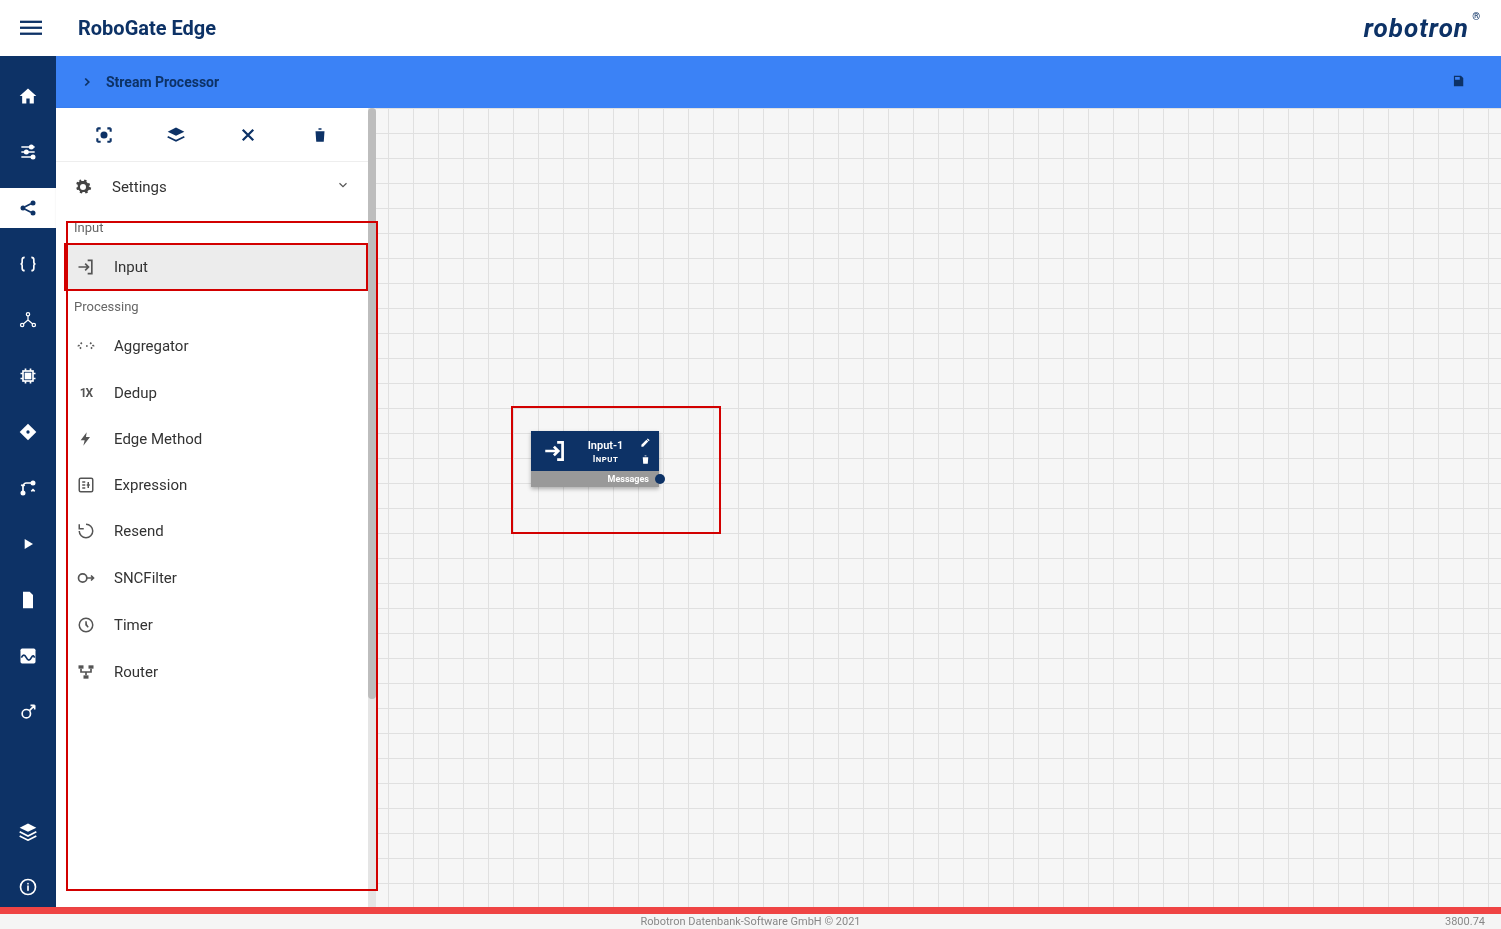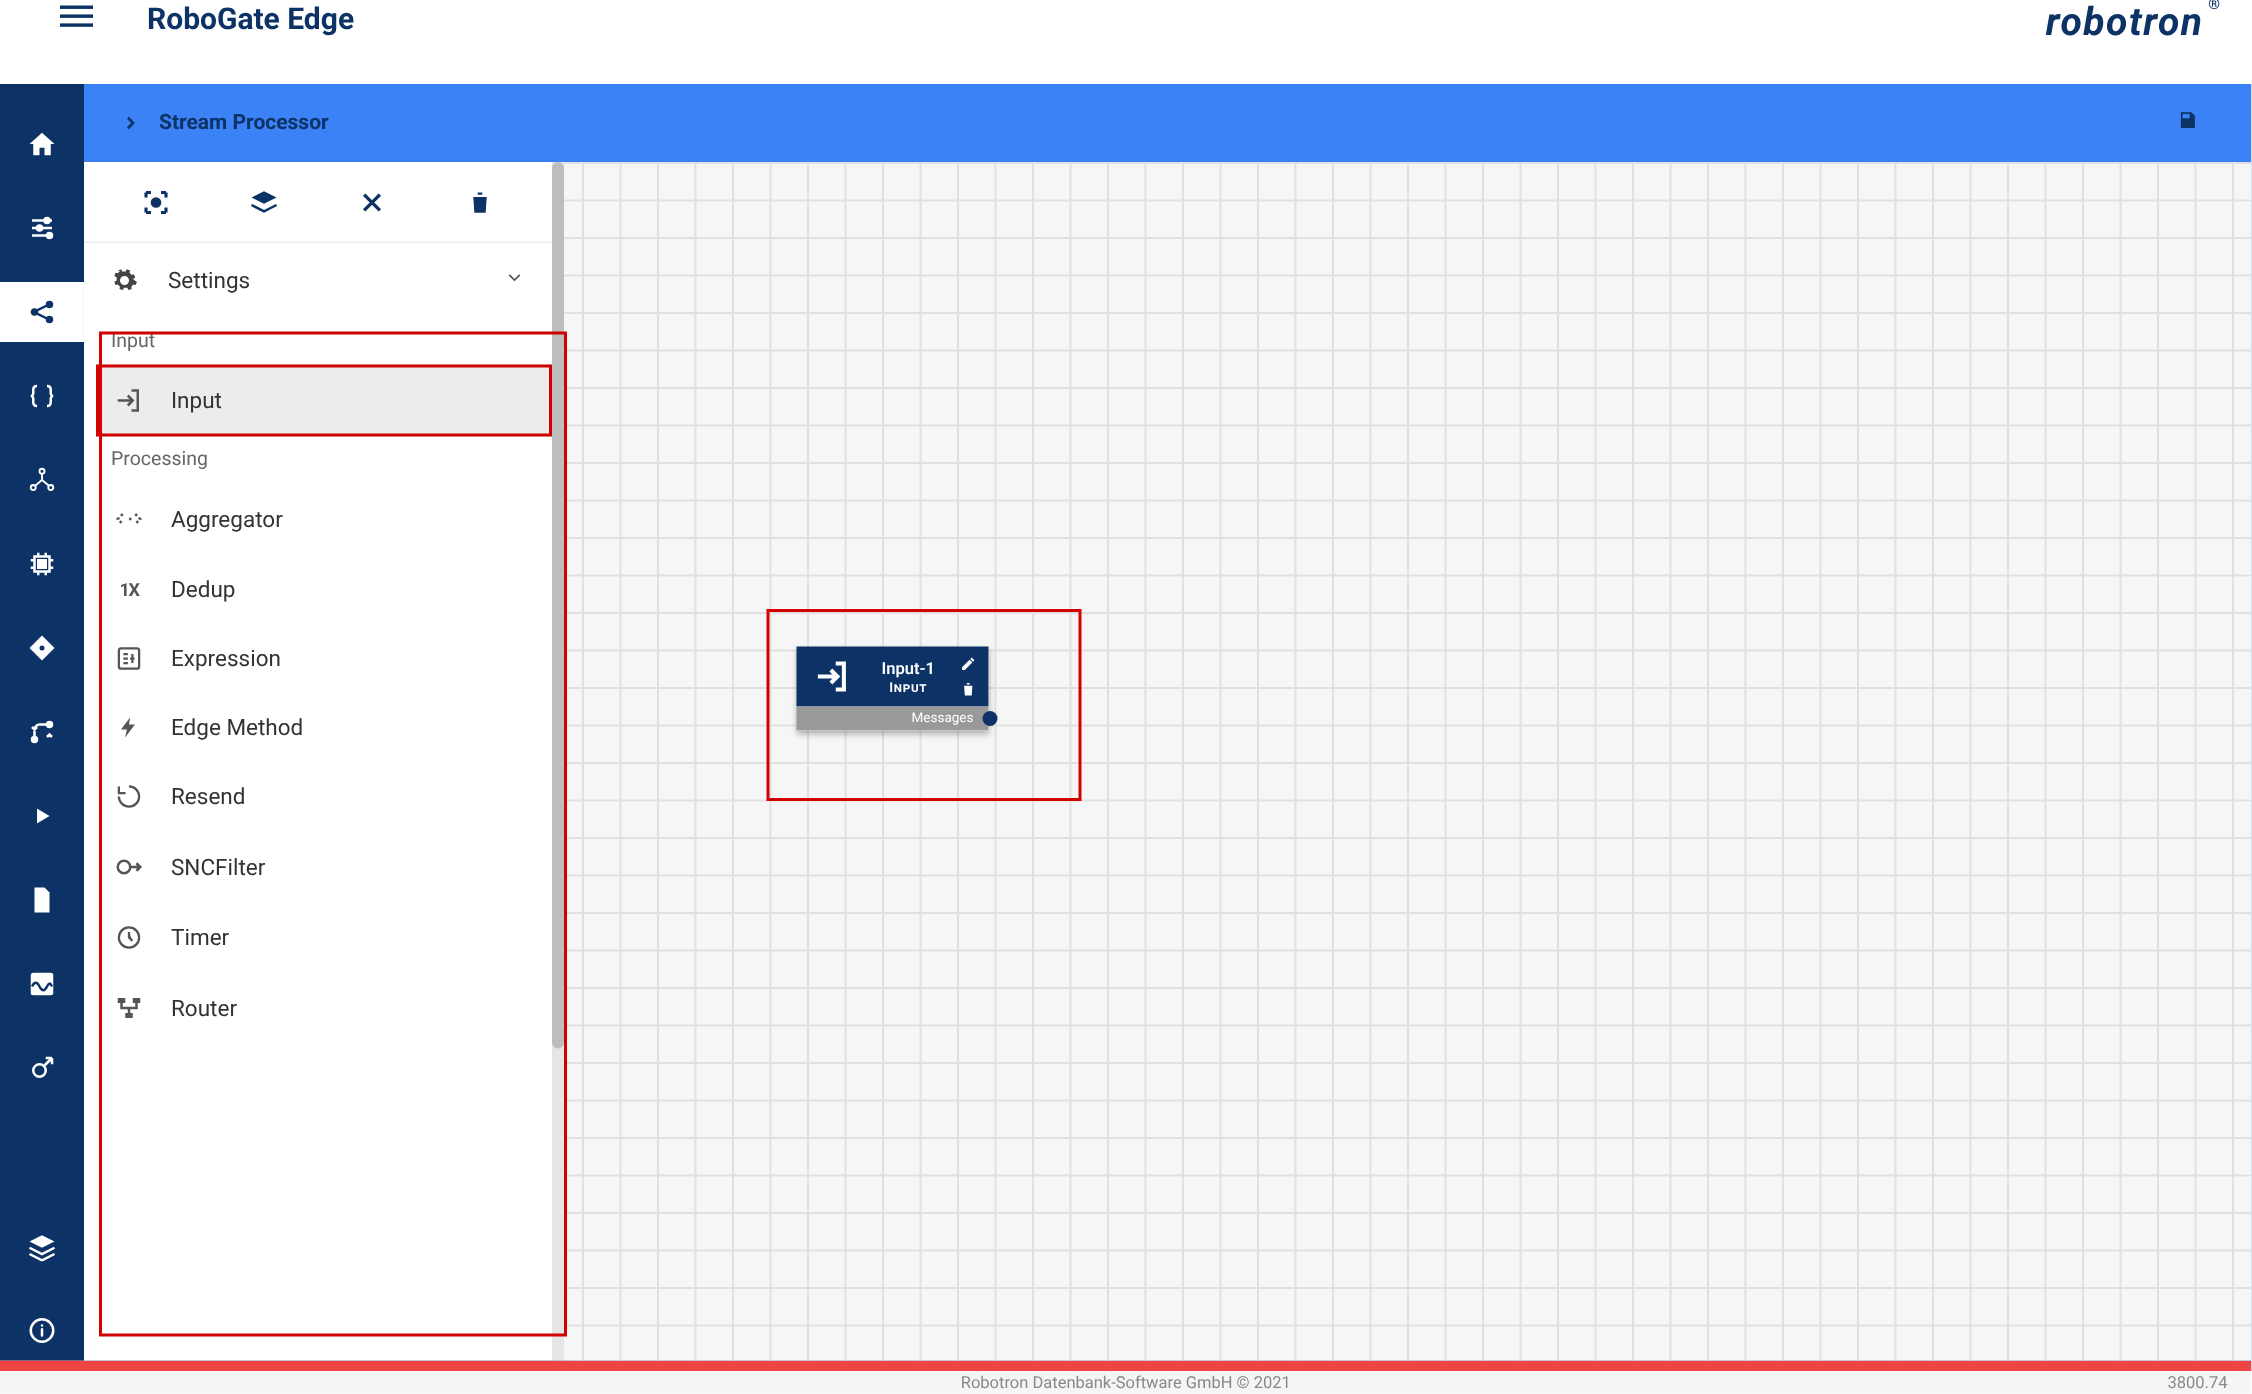--- a/index.html
+++ b/index.html
@@ -7,24 +7,23 @@
   font-family: -apple-system, BlinkMacSystemFont, "Segoe UI", Roboto, Arial, sans-serif;
   width: 1501px;
   height: 929px;
   overflow: hidden;
   background: #fff;
   color: #333;
 }
 .topbar {
   height: 56px;
   display: flex;
-  align-items: flex-start;
+  align-items: center;
   padding: 0 20px;
   background: #fff;
-  margin-left: 20px;
 }
 .hamburger {
   width: 22px; height: 22px;
   color: #0d3266;
   cursor: pointer;
   margin-right: 36px;
 }
 .app-title {
   color: #0d3266;
   font-size: 20px;
@@ -194,21 +193,21 @@
 }
 .node-text { flex:1; text-align:center; }
 .node-title { font-size: 11px; font-weight:600; line-height:1.4; }
 .node-type { font-size: 9px; font-weight:600; letter-spacing:.5px; font-variant: small-caps; }
 .node-actions { display:flex; flex-direction:column; gap:6px; }
 .node-actions svg { width:11px; height:11px; cursor:pointer; }
 .node-port {
   background: #999;
   color: #fff;
   font-size: 9px;
-  font-weight:400;
+  font-weight:700;
   padding: 3px 10px;
   text-align: right;
   position:relative;
 }
 .node-port .dot {
   position:absolute;
   right: -6px; top: 50%;
   transform: translateY(-50%);
   width:10px; height:10px;
   background:#0d3266;
@@ -413,34 +412,34 @@
                   </svg>
                 </span>
               <span>Aggregator</span>
             </div>
             <div class="block-item">
               <span class="bi-icon" style="font-size:12px;font-weight:700;letter-spacing:-1px;">1X</span>
               <span>Dedup</span>
             </div>
             <div class="block-item">
               <span class="bi-icon">
+                  <svg width="16" height="16" viewBox="0 0 24 24" fill="currentColor">
+                    <path d="M13 2L4 14h6l-2 8 10-13h-6z"></path>
+                  </svg>
+                </span>
+              <span>Edge Method</span>
+            </div>
+            <div class="block-item">
+              <span class="bi-icon">
                   <svg width="18" height="18" viewBox="0 0 24 24" fill="none" stroke="currentColor" stroke-width="2">
                     <rect x="3" y="3" width="18" height="18" rx="2"></rect>
                     <path d="M7 8h4M7 12h4M7 16h4M15 8v8M13 12h4"></path>
                   </svg>
                 </span>
               <span>Expression</span>
-            </div>
-            <div class="block-item">
-              <span class="bi-icon">
-                  <svg width="16" height="16" viewBox="0 0 24 24" fill="currentColor">
-                    <path d="M13 2L4 14h6l-2 8 10-13h-6z"></path>
-                  </svg>
-                </span>
-              <span>Edge Method</span>
             </div>
             <div class="block-item">
               <span class="bi-icon">
                   <svg width="18" height="18" viewBox="0 0 24 24" fill="none" stroke="currentColor" stroke-width="2">
                     <path d="M3 12a9 9 0 109-9M3 3v6h6"></path>
                   </svg>
                 </span>
               <span>Resend</span>
             </div>
             <div class="block-item">

